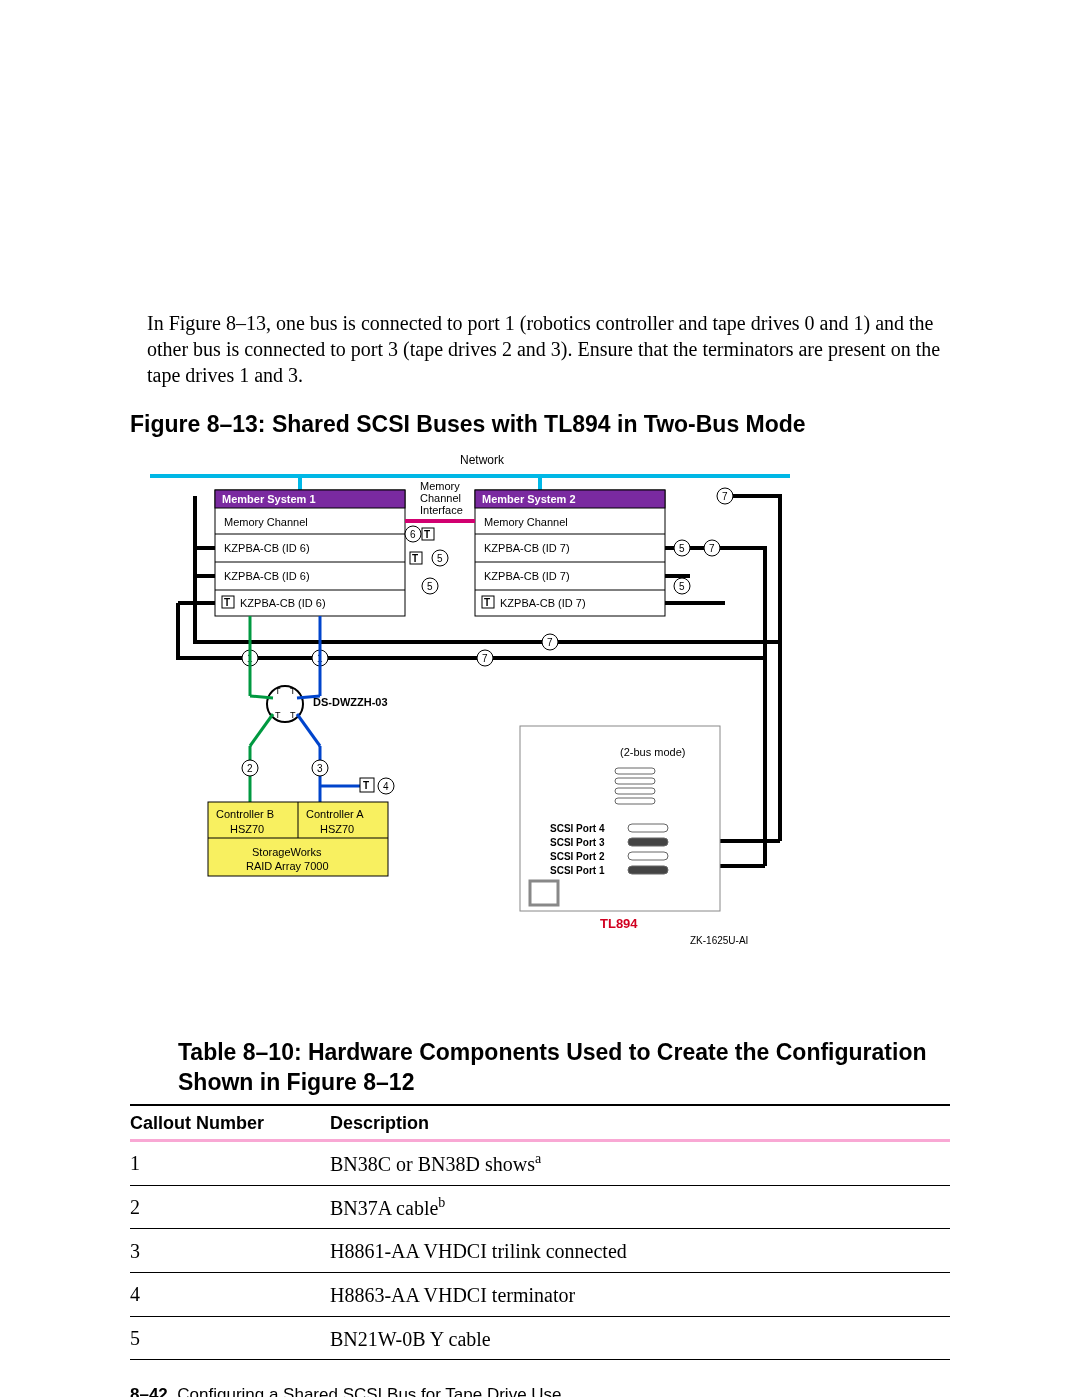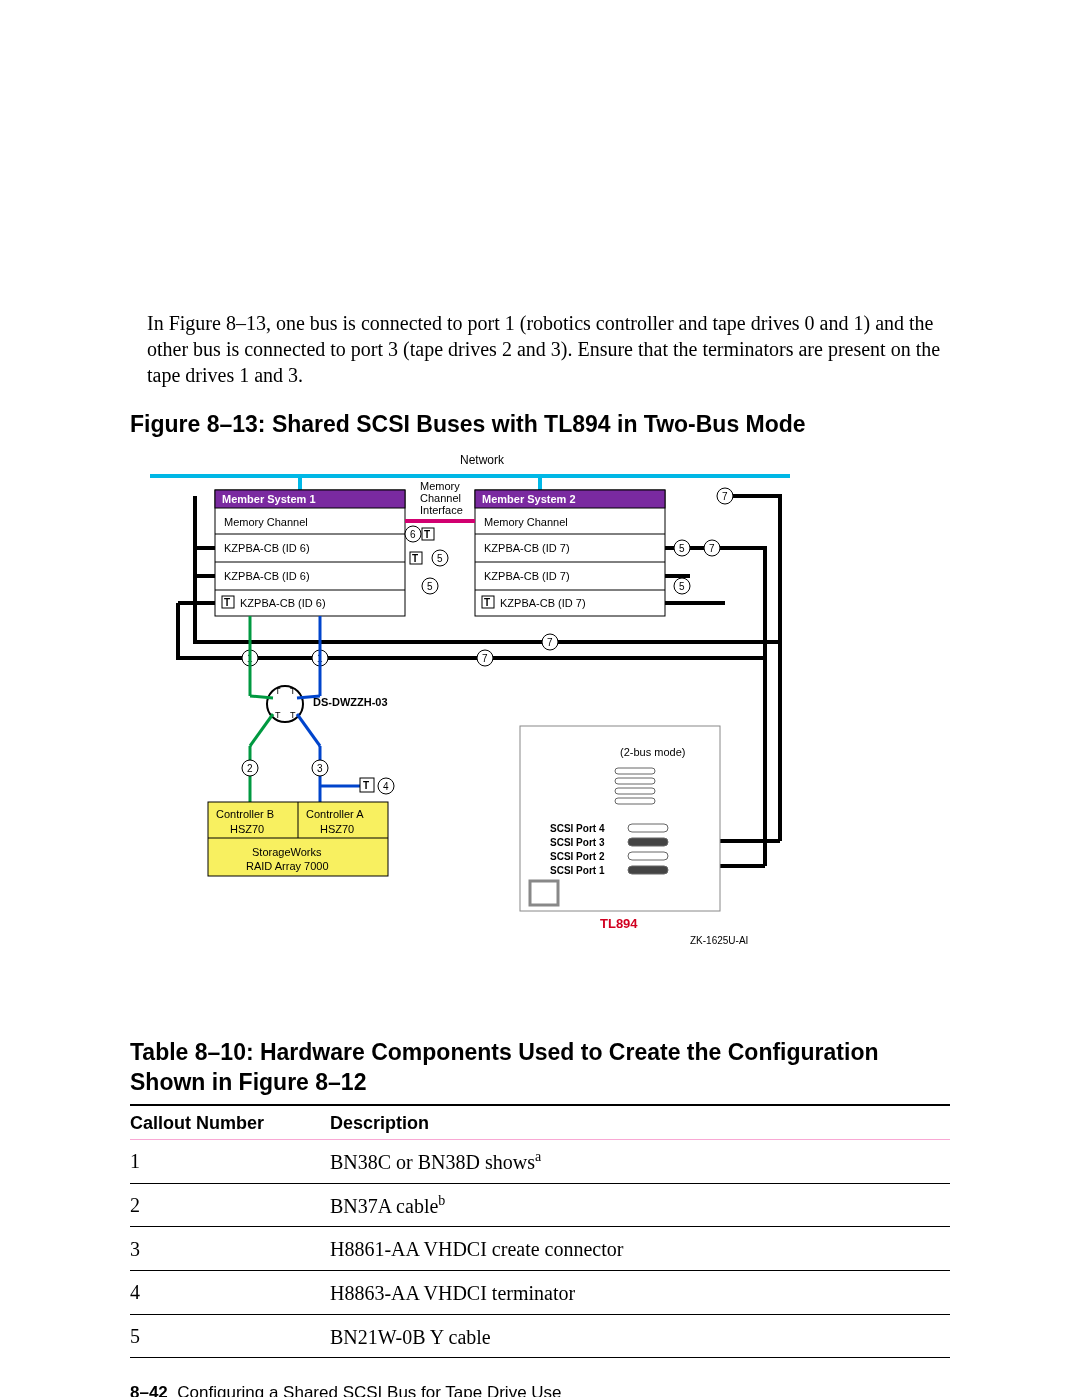--- a/index.html
+++ b/index.html
@@ -17,38 +17,38 @@
     font-size: 20px;
     line-height: 1.3;
   }
   .intro { margin-bottom: 22px; margin-left: 17px; }
   .figcap, .tabcap {
     font-family: Arial, Helvetica, sans-serif;
     font-weight: bold;
     font-size: 23px;
     margin-bottom: 6px;
   }
-  .tabcap { margin-top: 26px; }
+  .tabcap { margin-top: 26px; margin-left: 48px; }
   .svgwrap { margin: 6px 0 18px 0; }
   .table-title-underline {
     border-bottom: 2px solid #000;
     margin-top: 2px;
   }
   table.hwtable {
     border-collapse: collapse;
     width: 100%;
     font-size: 20px;
     margin-top: 0;
   }
   table.hwtable th {
     text-align: left;
     font-family: Arial, Helvetica, sans-serif;
     font-weight: bold;
     font-size: 18px;
-    border-bottom: 1px solid #f9a8d4;
+    border-bottom: 3px solid #f9a8d4;
     padding: 6px 0 4px 0;
   }
   table.hwtable td {
     border-bottom: 1px solid #000;
     padding: 8px 0;
     font-family: "Times New Roman", serif;
   }
   table.hwtable th:first-child,
   table.hwtable td:first-child { width: 200px; }
   .sup { font-size: 0.7em; vertical-align: super; }
@@ -284,21 +284,21 @@
       <tr>
         <td>1</td>
         <td><span>BN38C or BN38D shows</span><span class="sup">a</span></td>
       </tr>
       <tr>
         <td>2</td>
         <td><span>BN37A cable</span><span class="sup">b</span></td>
       </tr>
       <tr>
         <td>3</td>
-        <td><span>H8861-AA VHDCI create connector</span><span class="sup"></span></td>
+        <td><span>H8861-AA VHDCI trilink connected</span><span class="sup"></span></td>
       </tr>
       <tr>
         <td>4</td>
         <td><span>H8863-AA VHDCI terminator</span><span class="sup"></span></td>
       </tr>
       <tr>
         <td>5</td>
         <td><span>BN21W-0B Y cable</span><span class="sup"></span></td>
       </tr>
     </tbody>

